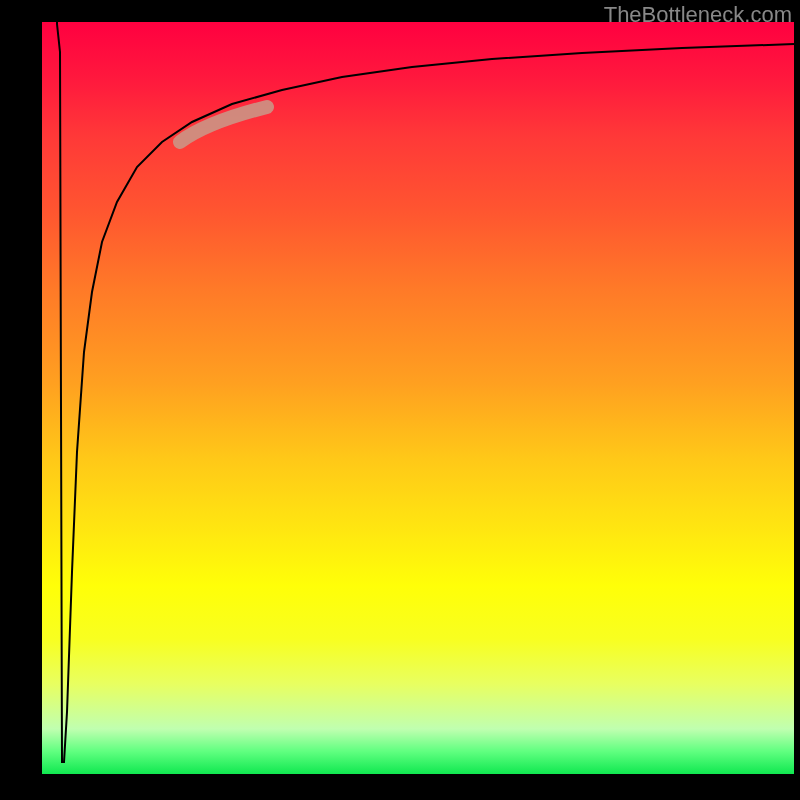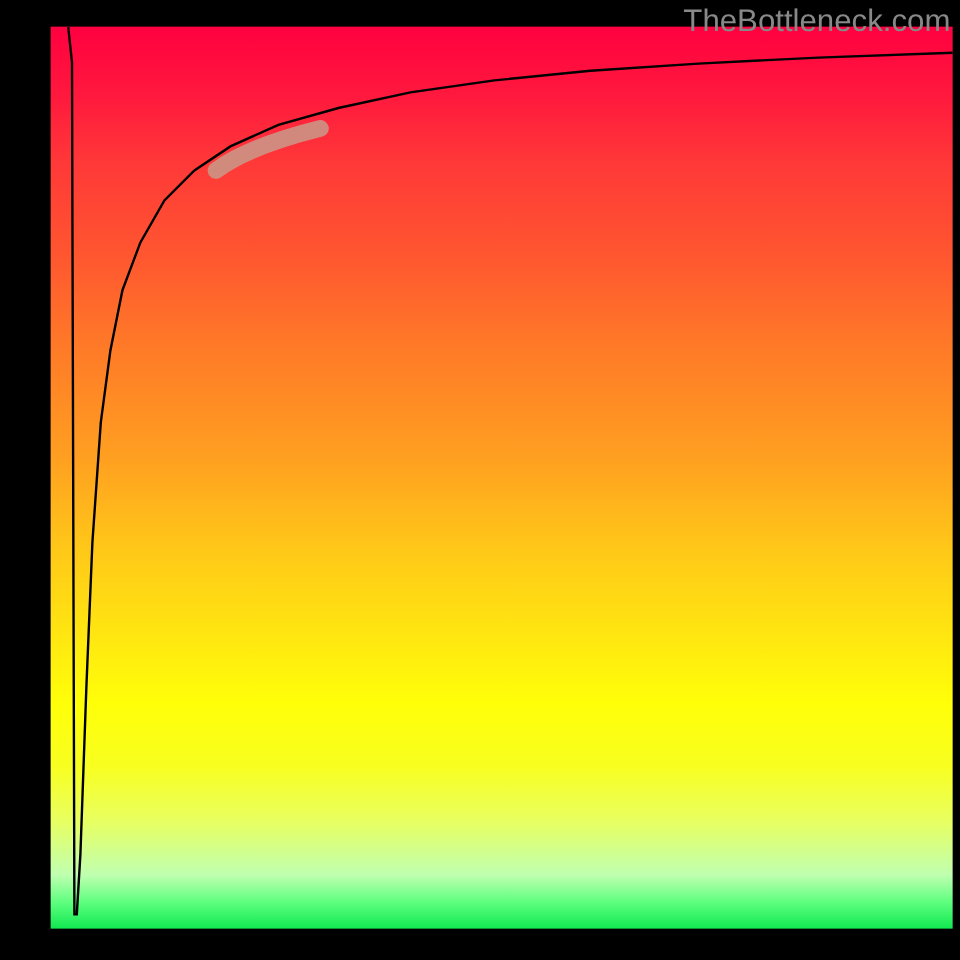--- a/index.html
+++ b/index.html
@@ -13,21 +13,21 @@
       background: #000;
       position: relative;
       overflow: hidden;
     }
     .watermark {
       position: absolute;
       top: 2px;
       right: 8px;
       color: #888;
       font-family: Arial, sans-serif;
-      font-size: 26px;
+      font-size: 22px;
       z-index: 10;
     }
     .plot-area {
       position: absolute;
       left: 42px;
       top: 22px;
       width: 752px;
       height: 752px;
       background: linear-gradient(to bottom,
         #ff0040 0%,

